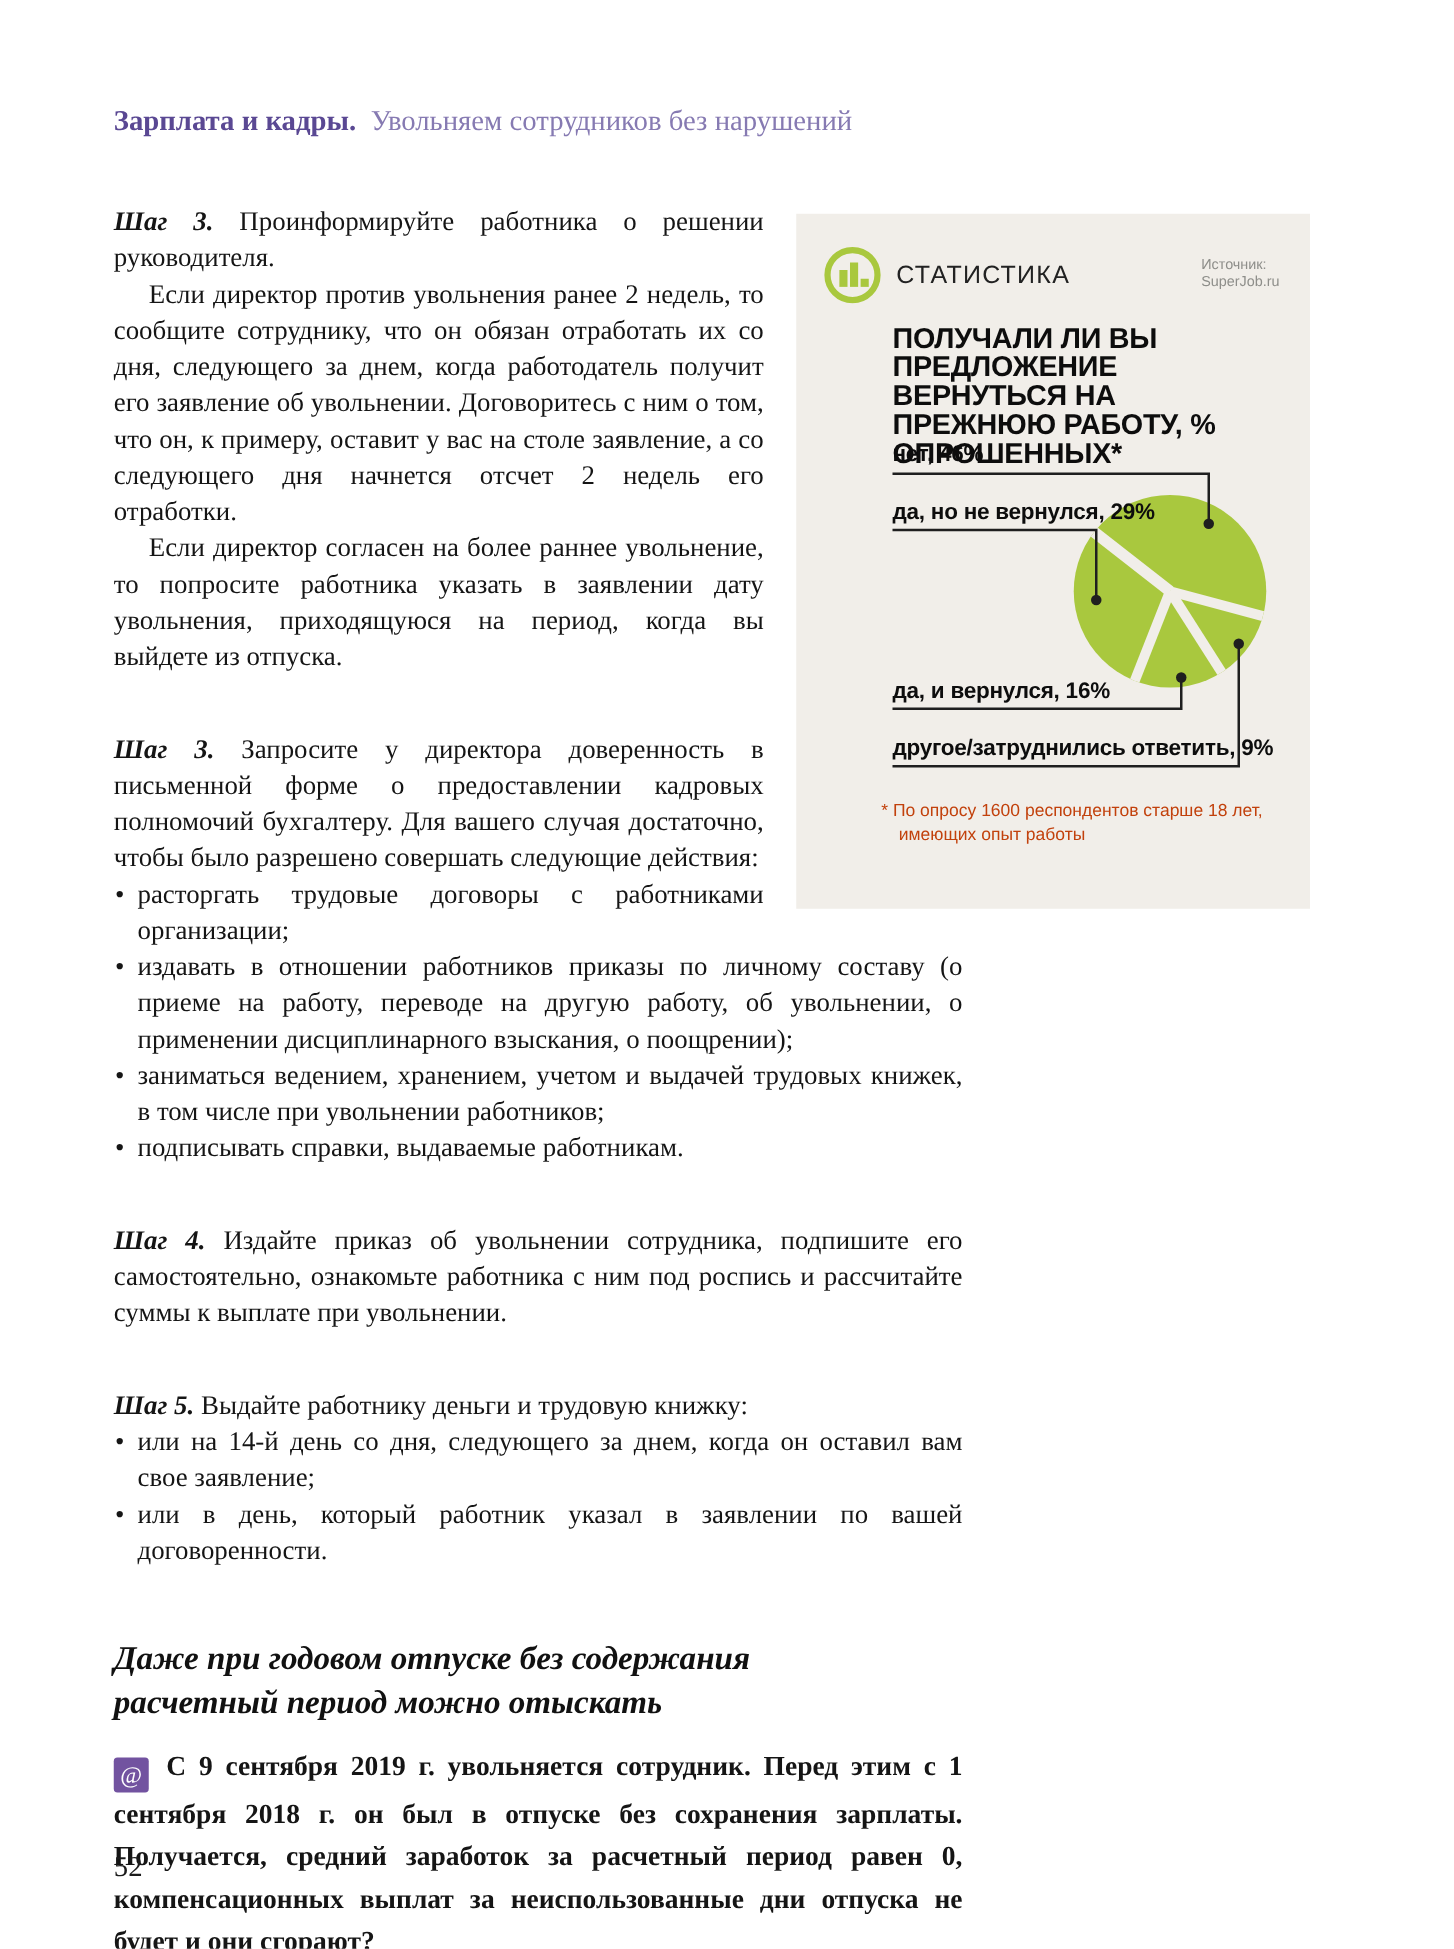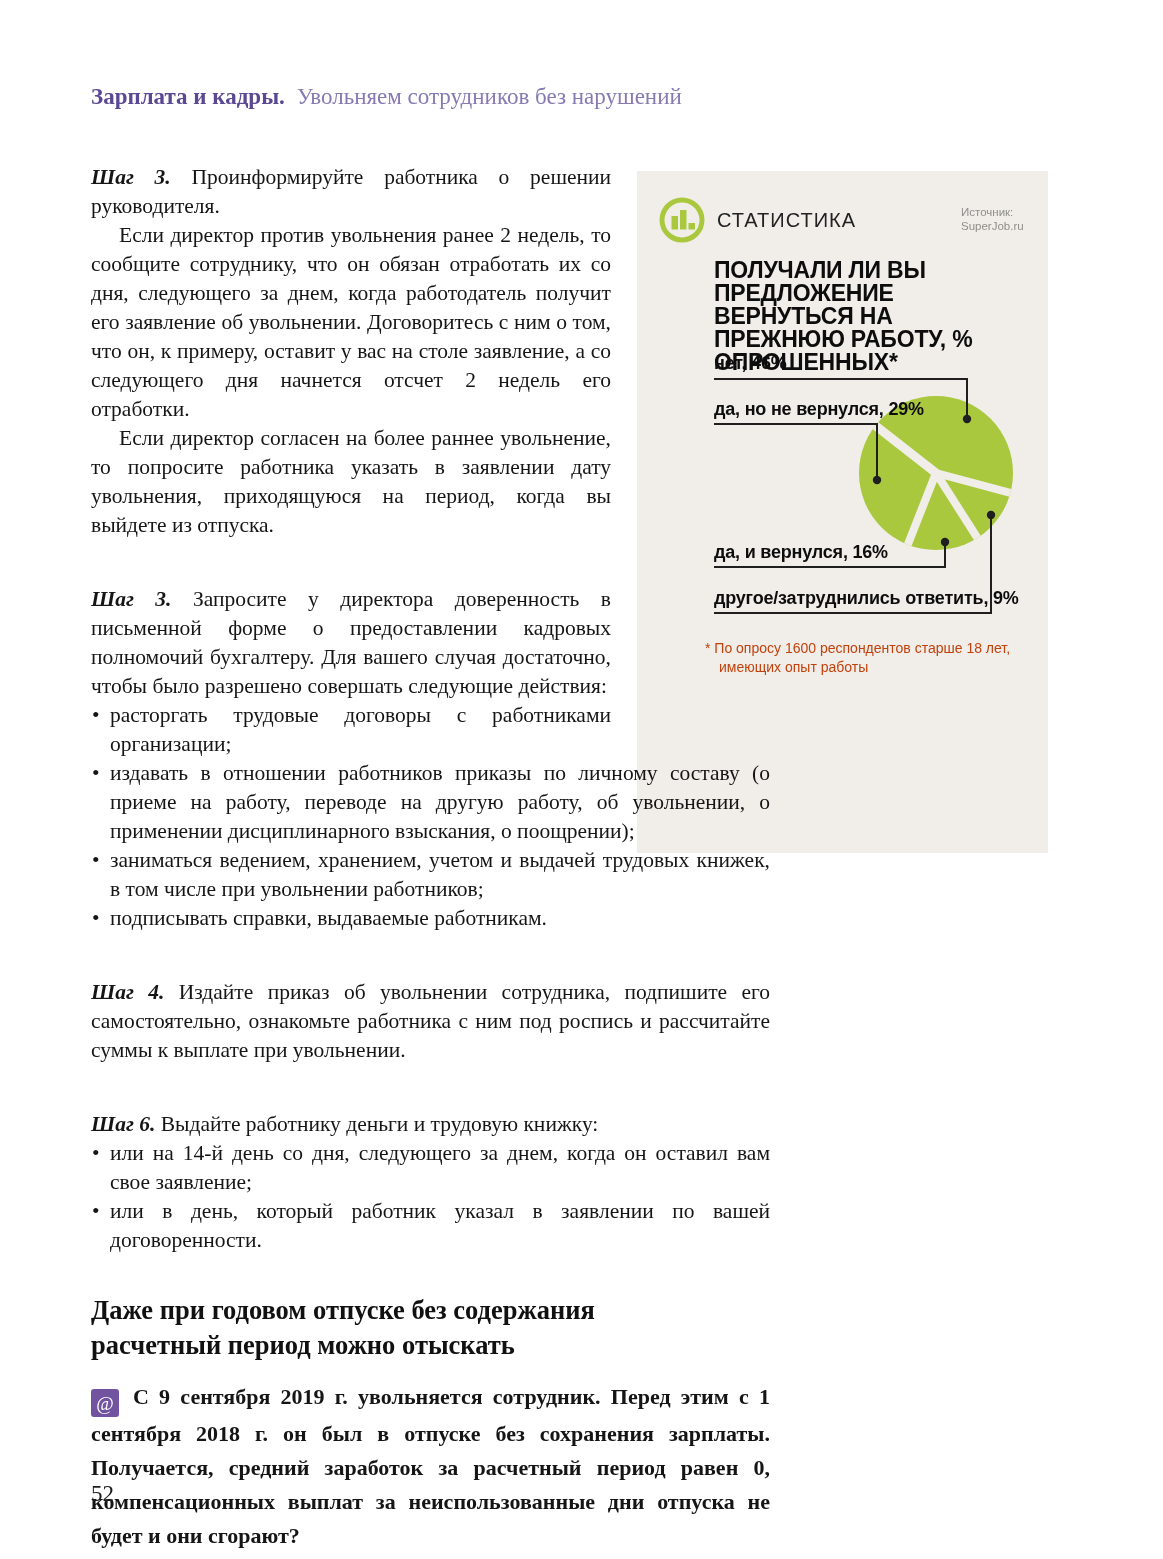--- a/index.html
+++ b/index.html
@@ -15,30 +15,30 @@
   
   .column{left:91px;top:163px;width:679px;font-size:21.5px;line-height:29px;
           text-align:justify;}
   .col-spacer{float:right;width:159px;height:551px;}
   p{margin:0;}
   p.indent{text-indent:28px;}
   .step-gap{margin-top:45px;}
   .step-label{font-weight:bold;font-style:italic;}
   .li{position:relative;padding-left:19px;}
   .li .marker{position:absolute;left:1px;top:0;}
-  h2.subhead{margin:38px 0 17px 0;font-size:26.5px;line-height:35px;font-weight:bold;
-             width:588px;text-align:left;color:#111;}
+  h2.subhead{margin:54px 0 17px 0;font-size:26.5px;line-height:35px;font-weight:bold;
+             width:588px;text-align:left;color:#111;font-style:italic;}
   .question{font-weight:bold;font-size:22px;line-height:34px;text-align:justify;}
   .at-badge{display:inline-block;width:28px;height:28px;background:#7253a0;color:#fff;
             border-radius:3px;text-align:center;line-height:29px;font-size:19px;
             font-weight:normal;margin-right:14px;vertical-align:-6px;
             font-family:"Liberation Serif", serif;}
 
   
-  .statbox{left:637px;top:171px;width:411px;height:682px;background:#f1eee9;
+  .statbox{left:637px;top:171px;width:411px;height:556px;background:#f1eee9;
            font-family:"Liberation Sans", sans-serif;color:#1d1d1d;}
   .stat-icon{position:absolute;left:22px;top:26px;width:46px;height:46px;}
   .stat-kicker{position:absolute;left:80px;top:26px;height:46px;display:flex;
                align-items:center;font-size:20px;letter-spacing:1px;color:#222;}
   .stat-source{position:absolute;left:324px;top:34px;font-size:11.5px;line-height:14px;
                color:#8e8e8a;}
   .stat-title{position:absolute;left:77px;top:88px;width:302px;font-size:23px;
               line-height:23px;font-weight:bold;letter-spacing:-0.2px;color:#0d0d0d;}
   .chart-label{position:absolute;left:77px;font-size:18px;font-weight:bold;
                letter-spacing:-0.2px;color:#0d0d0d;white-space:nowrap;}
@@ -114,21 +114,21 @@
   <p class="indent">Если директор согласен на более раннее увольнение, то попросите работника указать в заявлении дату увольнения, приходящуюся на период, когда вы выйдете из отпуска.</p>
 
   <p class="step-gap"><span class="step-label">Шаг 3.</span> <span>Запросите у директора доверенность в письменной форме о предоставлении кадровых полномочий бухгалтеру. Для вашего случая достаточно, чтобы было разрешено совершать следующие действия:</span></p>
   <div class="li"><span class="marker">•</span><span>расторгать трудовые договоры с работниками организации;</span></div>
   <div class="li"><span class="marker">•</span><span>издавать в отношении работников приказы по личному составу (о приеме на работу, переводе на другую работу, об увольнении, о применении дисциплинарного взыскания, о поощрении);</span></div>
   <div class="li"><span class="marker">•</span><span>заниматься ведением, хранением, учетом и выдачей трудовых книжек, в том числе при увольнении работников;</span></div>
   <div class="li"><span class="marker">•</span><span>подписывать справки, выдаваемые работникам.</span></div>
 
   <p class="step-gap"><span class="step-label">Шаг 4.</span> <span>Издайте приказ об увольнении сотрудника, подпишите его самостоятельно, ознакомьте работника с ним под роспись и рассчитайте суммы к выплате при увольнении.</span></p>
 
-  <p class="step-gap"><span class="step-label">Шаг 6.</span> <span>Выдайте работнику деньги и трудовую книжку:</span></p>
+  <p class="step-gap"><span class="step-label">Шаг 5.</span> <span>Выдайте работнику деньги и трудовую книжку:</span></p>
   <div class="li"><span class="marker">•</span><span>или на 14-й день со дня, следующего за днем, когда он оставил вам свое заявление;</span></div>
   <div class="li"><span class="marker">•</span><span>или в день, который работник указал в заявлении по вашей договоренности.</span></div>
 
   <h2 class="subhead">Даже при годовом отпуске без содержания расчетный период можно отыскать</h2>
 
   <p class="question"><span class="at-badge">@</span><span>С 9 сентября 2019 г. увольняется сотрудник. Перед этим с 1 сентября 2018 г. он был в отпуске без сохранения зарплаты. Получается, средний заработок за расчетный период равен 0, компенсационных выплат за неиспользованные дни отпуска не будет и они сгорают?</span></p>
 </div>
 
 <div class="abs pagenum">52</div>
 

